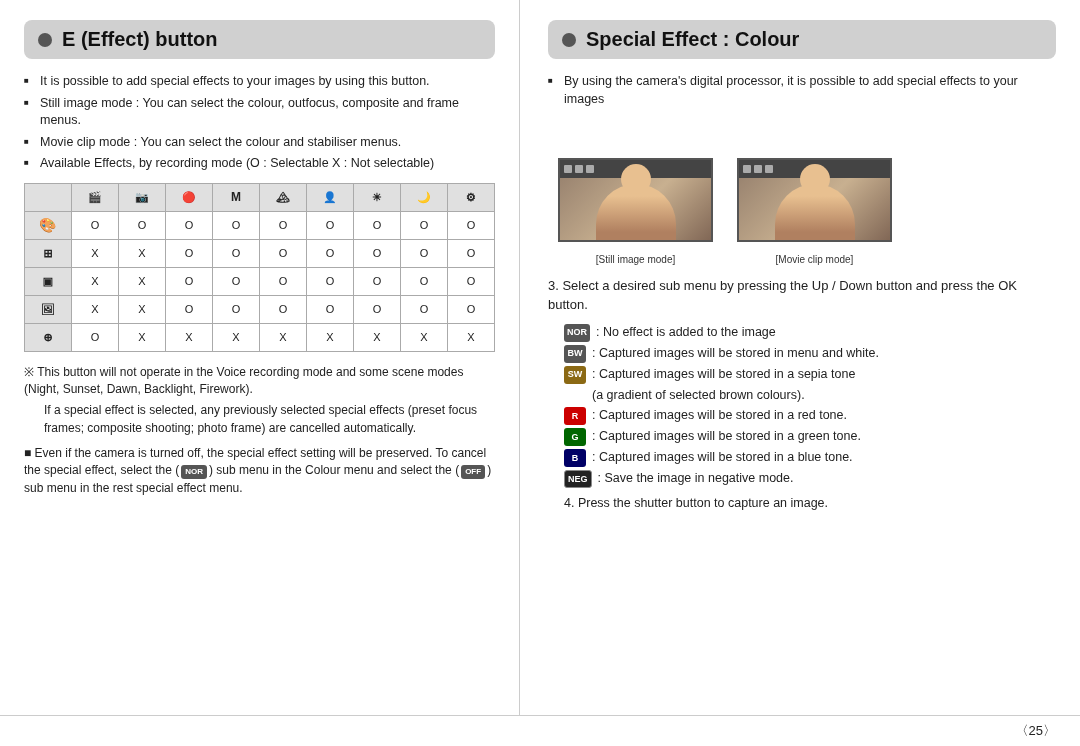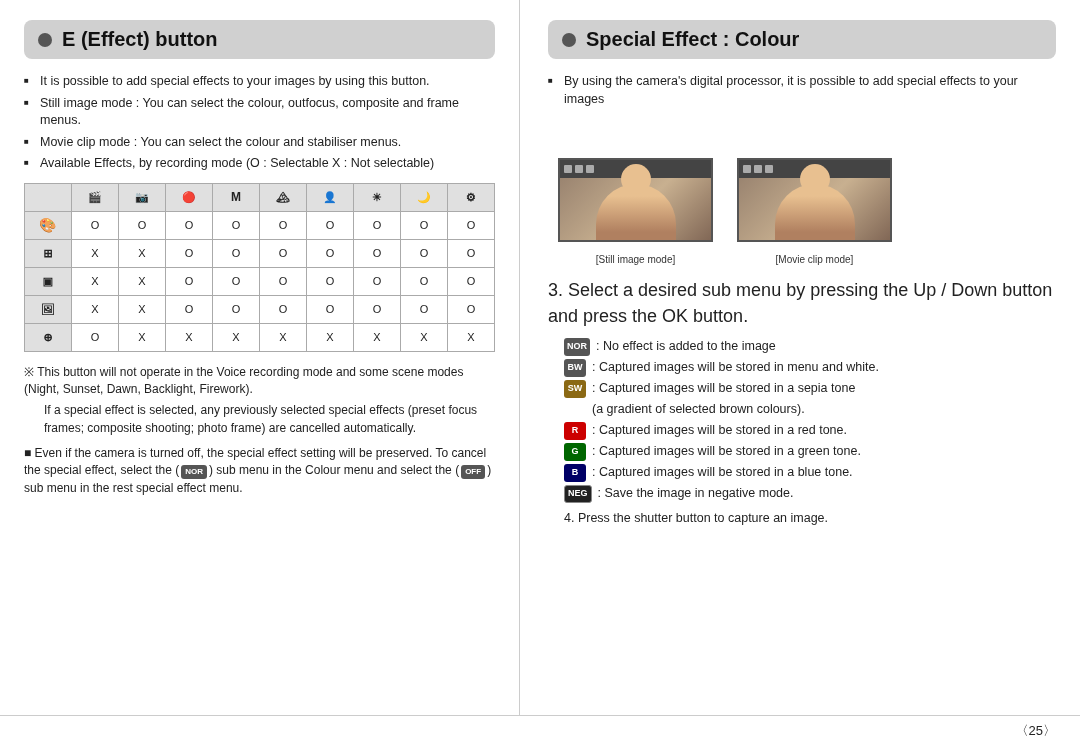--- a/index.html
+++ b/index.html
@@ -216,21 +216,21 @@
       font-size: 9px;
     }
 
     .image-label {
       font-size: 10px;
       margin-top: 12px;
       color: #333;
     }
 
     .sub-steps {
-      font-size: 18px;
+      font-size: 13px;
       line-height: 1.45;
       margin-bottom: 8px;
     }
 
     .effect-items {
       list-style: none;
       margin-left: 16px;
     }
 
     .effect-items li {

